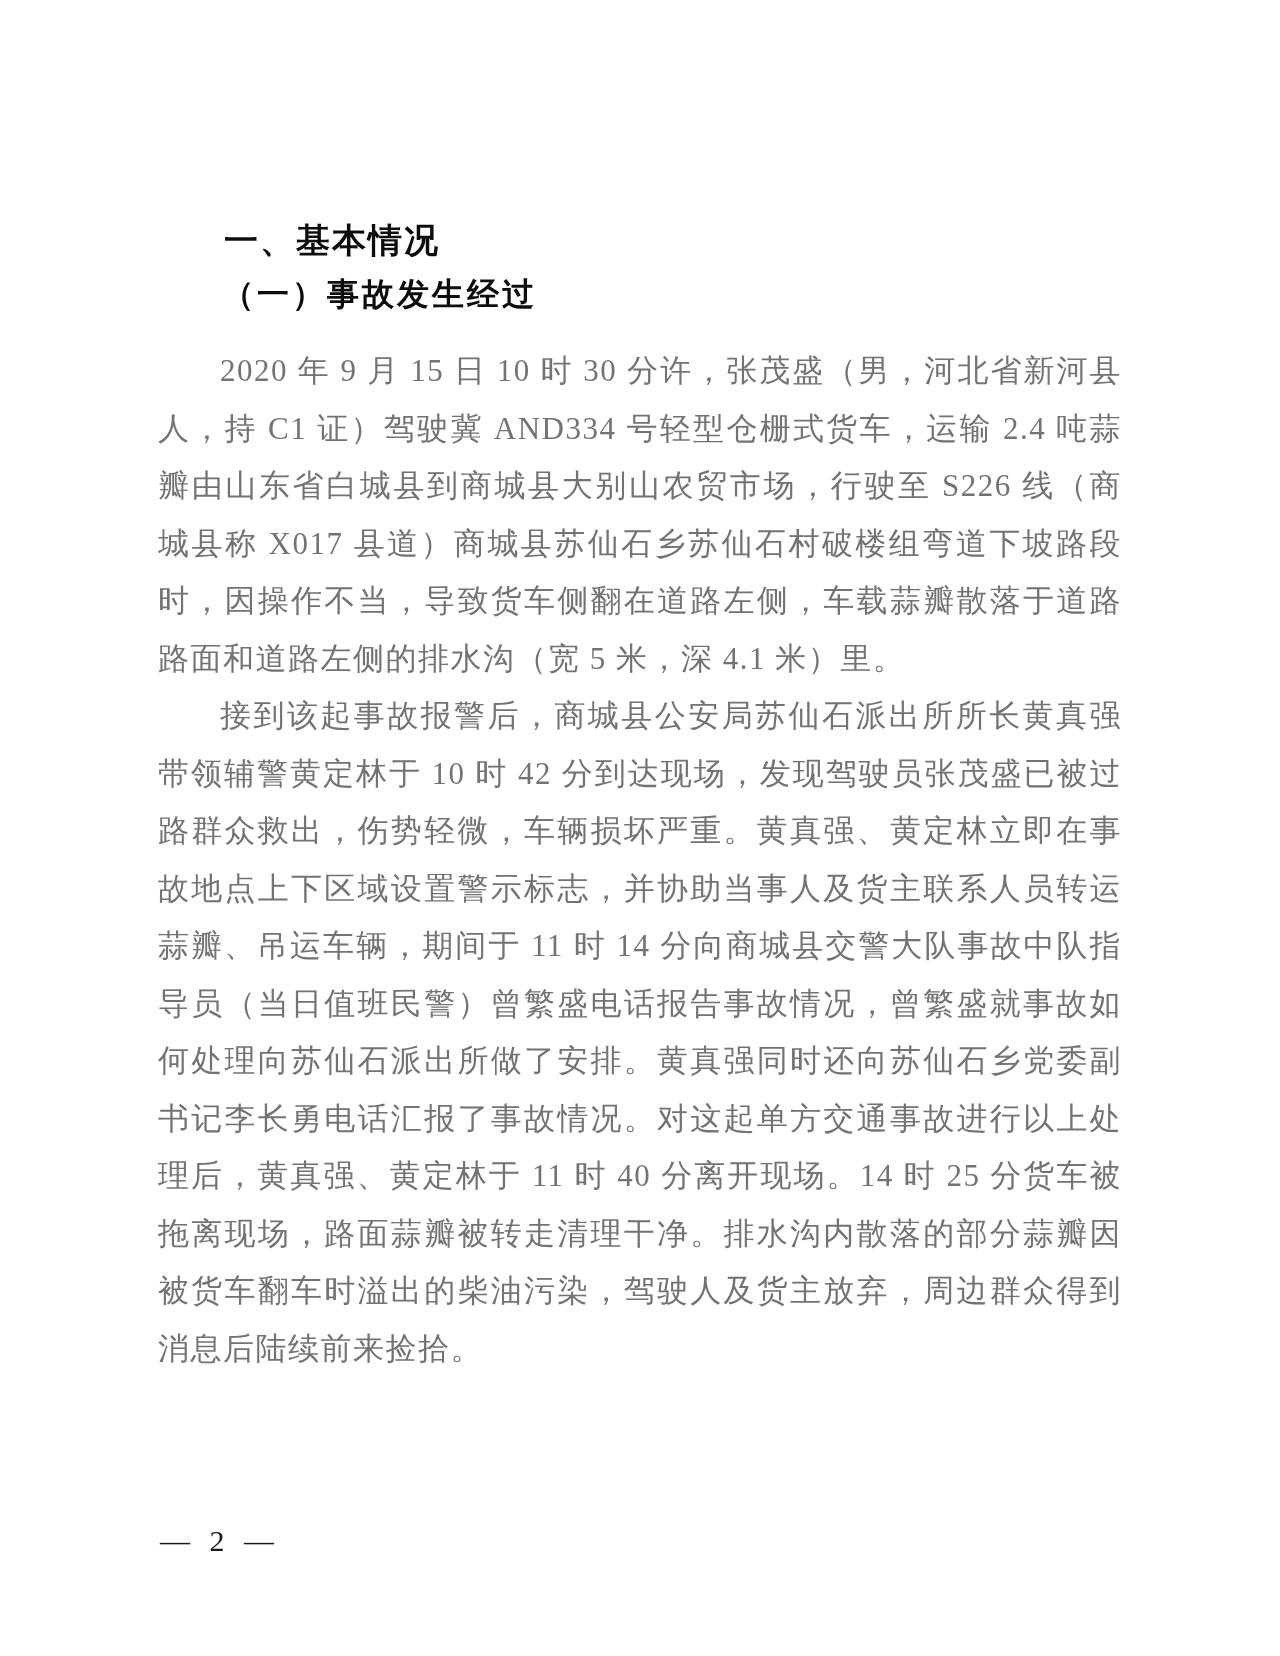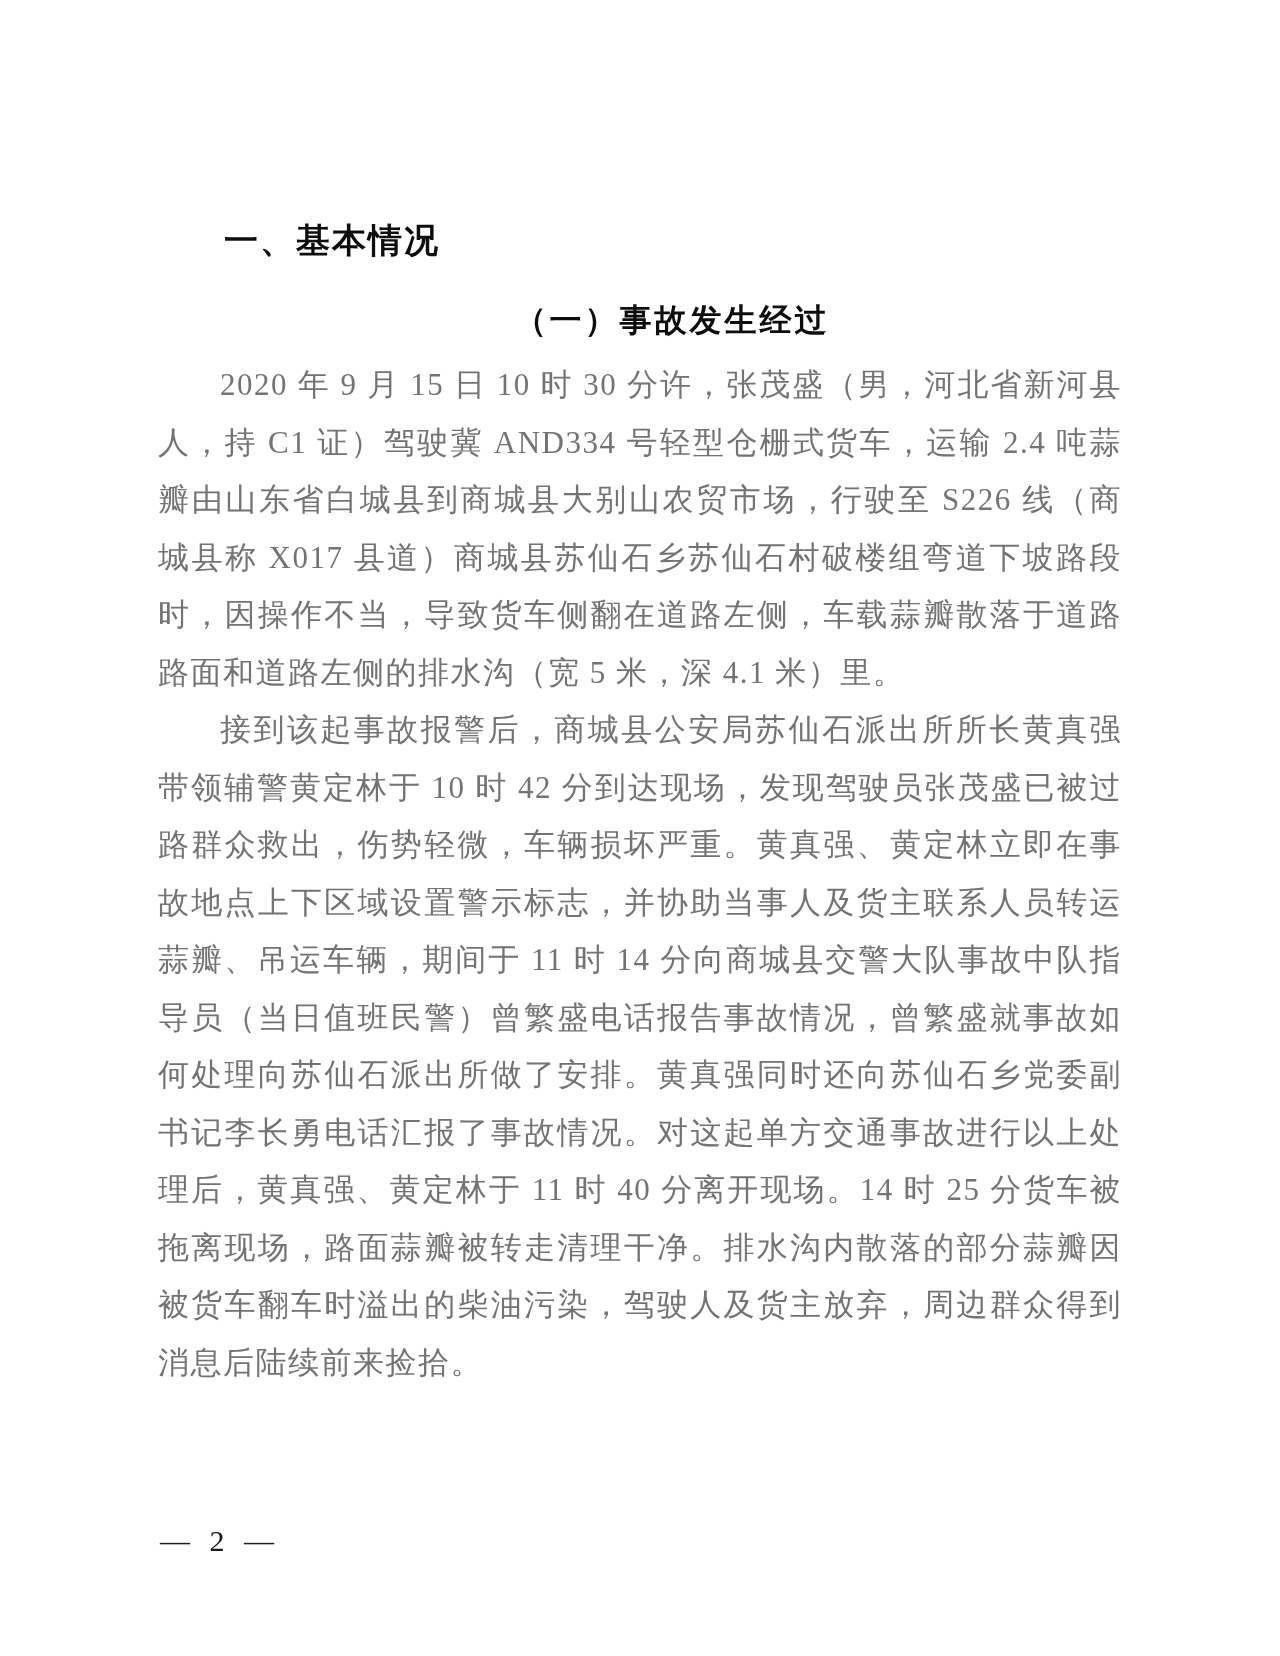--- a/index.html
+++ b/index.html
@@ -22,33 +22,32 @@
     top: 220px;
     width: 964px;
   }
   .h1 {
     font-family: "Liberation Sans", "DejaVu Sans", sans-serif;
     font-weight: 700;
     font-size: 34px;
     line-height: 40px;
     letter-spacing: 2px;
     padding-left: 66px;
-    margin: 0 0 40px 0;
+    margin: 0 0 14px 0;
     color: #0d0d0d;
   }
   .h2 {
     font-family: "Liberation Serif", "DejaVu Serif", serif;
     font-weight: 700;
     font-size: 32px;
     line-height: 40px;
     letter-spacing: 3px;
     padding-left: 64px;
-    margin: 0 0 16px 0;
+    margin: 0 0 28px 0;
     color: #0d0d0d;
-    text-align: center;
   }
   .body-text p {
     font-size: 31px;
     line-height: 57.5px;
     letter-spacing: 1.5px;
     text-align: justify;
     text-justify: inter-ideograph;
     text-indent: 2em;
     margin: 0;
     color: #737373;

